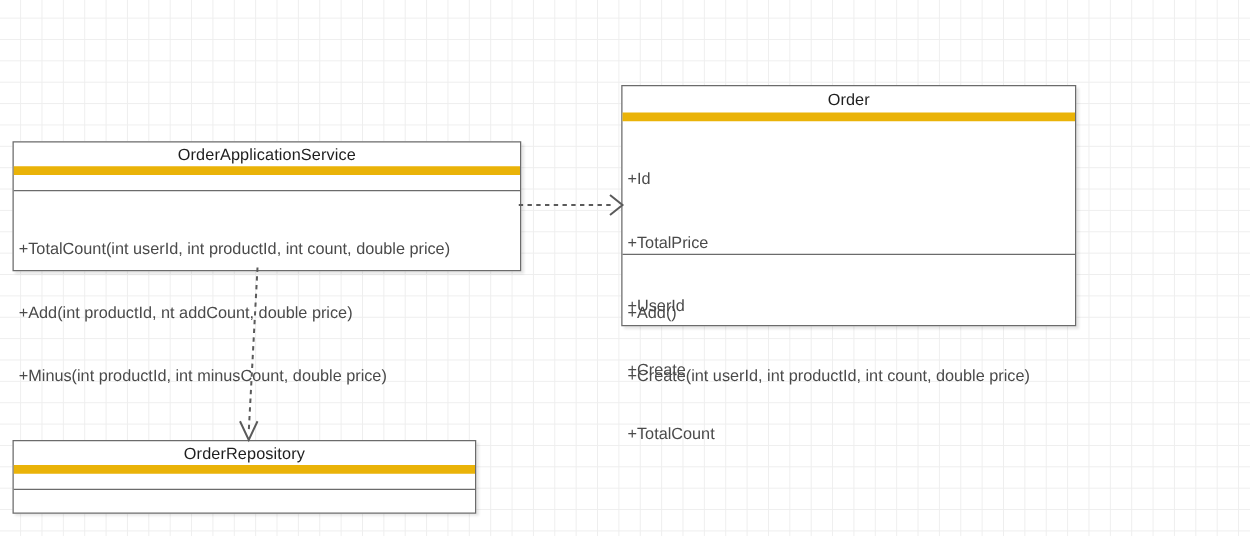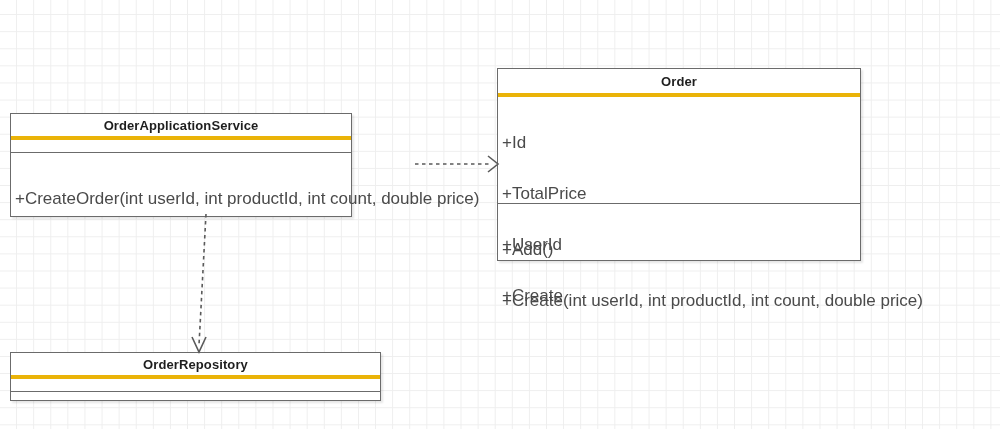--- a/index.html
+++ b/index.html
@@ -26,33 +26,33 @@
   .uml-class {
     position: absolute;
     box-sizing: border-box;
     background: #ffffff;
     border: 1px solid #6b6b6b;
     box-shadow: 2px 2px 2px rgba(0,0,0,0.10);
   }
   .uml-title {
     box-sizing: border-box;
     text-align: center;
-    font-weight: bold;
+    font-weight: normal;
     font-size: 13px;
     color: #1e1e1e;
     letter-spacing: 0.1px;
-    border-bottom: 4px solid #eab308;
+    border-bottom: 7px solid #eab308;
     display: flex;
     align-items: center;
     justify-content: center;
   }
   .uml-compartment {
     box-sizing: border-box;
     padding: 3px 4px 4px 4px;
-    font-size: 17px;
+    font-size: 13px;
     line-height: 17px;
     color: #4a4a4a;
     white-space: pre;
   }
   .uml-compartment.with-divider {
     border-bottom: 1px solid #6b6b6b;
   }
   .uml-compartment.empty {
     padding: 0;
     height: 13px;
@@ -67,30 +67,30 @@
     left: 497px;
     top: 68px;
     width: 364px;
     height: 193px;
   }
   #box-order .uml-title { height: 28px; }
 
   #box-service {
     left: 10px;
     top: 113px;
-    width: 342px;
+    width: 407px;
     height: 104px;
   }
   #box-service .uml-title { height: 26px; }
 
   #box-repository {
     left: 10px;
     top: 352px;
     width: 371px;
-    height: 49px;
+    height: 59px;
   }
   #box-repository .uml-title { height: 26px; }
 
   
   .connector {
     position: absolute;
     overflow: visible;
     pointer-events: none;
   }
   #edge-service-order {
@@ -111,32 +111,35 @@
 
 <div id="canvas">
 
   <div class="uml-class" id="box-order">
     <div class="uml-title">Order</div>
     <div class="uml-compartment with-divider" style="height:107px;">
       <span class="uml-row">+Id</span>
       <span class="uml-row">+TotalPrice</span>
       <span class="uml-row">+UserId</span>
       <span class="uml-row">+Create</span>
+      <span class="uml-row">+TotalCount</span>
     </div>
     <div class="uml-compartment">
       <span class="uml-row">+Add()</span>
       <span class="uml-row">+Create(int userId, int productId, int count, double price)</span>
     </div>
   </div>
 
   <div class="uml-class" id="box-service">
     <div class="uml-title">OrderApplicationService</div>
     <div class="uml-compartment empty with-divider"></div>
     <div class="uml-compartment">
-      <span class="uml-row">+CreateOrder(int userId, int productId, int count, double price)</span>
+      <span class="uml-row">+TotalCount(int userId, int productId, int count, double price)</span>
+      <span class="uml-row">+Add(int productId, nt addCount, double price)</span>
+      <span class="uml-row">+Minus(int productId, int minusCount, double price)</span>
     </div>
   </div>
 
   <div class="uml-class" id="box-repository">
     <div class="uml-title">OrderRepository</div>
     <div class="uml-compartment empty with-divider"></div>
     <div class="uml-compartment">
       
     </div>
   </div>

